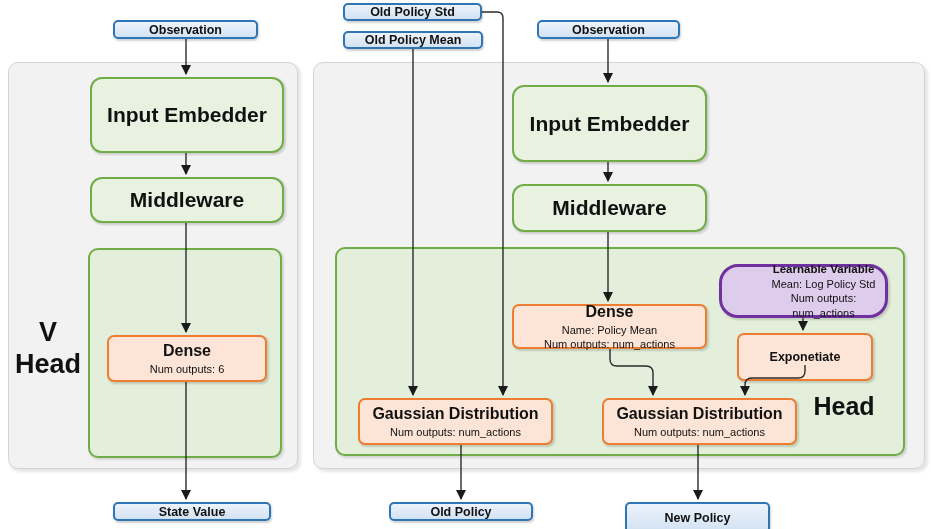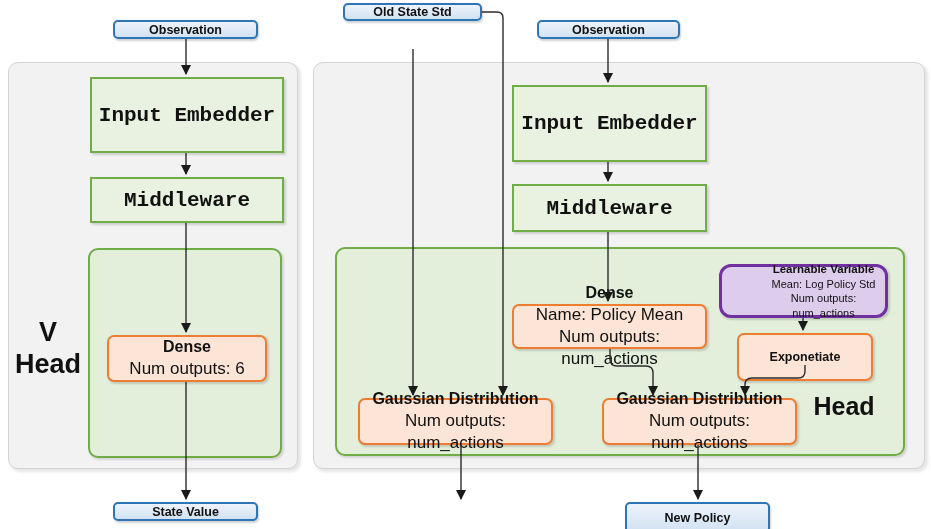--- a/index.html
+++ b/index.html
@@ -19,45 +19,44 @@
     z-index:2;
   }
   .box {
     position:absolute; display:flex; flex-direction:column;
     align-items:center; justify-content:center; text-align:center;
     z-index:3; color:#111;
   }
   .green-box {
     background:var(--green_fill,#e9f2e0);
     border:2.5px solid var(--green_border,#70ad47);
-    border-radius:0; font-weight:bold; font-size:21px;
+    border-radius:12px; font-weight:bold; font-size:21px;
     box-shadow:1.5px 1.5px 2px rgba(0,0,0,.15);
-    font-family:Liberation Mono, monospace;
   }
   .blue-tag {
     background:linear-gradient(180deg,#ecf3fb 0%,#d2e2f3 100%);
     border:2.5px solid var(--blue_border,#2e75b6);
     border-radius:5px; font-weight:bold; font-size:12.5px;
     box-shadow:1px 1.5px 2px rgba(0,0,0,.18);
   }
   .orange-box {
     background:var(--orange_fill,#fce4d6);
     border:2.5px solid var(--orange_border,#ed7d31);
     border-radius:7px;
     box-shadow:1.5px 1.5px 2px rgba(0,0,0,.15);
   }
   .purple-box {
     background:var(--purple_fill,#ddccec);
     border:3px solid var(--purple_border,#7030a0);
-    border-radius:12px;
+    border-radius:19px;
     box-shadow:1.5px 1.5px 2px rgba(0,0,0,.15);
     padding-left:40px;
   }
   .box .title { font-weight:bold; font-size:16px; line-height:1.3; }
-  .box .line  { font-size:17px; line-height:1.3; }
+  .box .line  { font-size:11px; line-height:1.3; }
   .bold-sm { font-weight:bold; font-size:12.5px; }
   .head-label {
     position:absolute; font-weight:bold; color:#111;
     text-align:center; line-height:1.2; z-index:3;
   }
   #connectors { position:absolute; left:0; top:0; z-index:10; pointer-events:none; }
 </style>
 </head>
 <body>
 
@@ -83,26 +82,29 @@
   <div class="box green-box" style="left:90px;top:77px;width:194px;height:76px">
     <span>Input Embedder</span>
   </div>
   <div class="box green-box" style="left:90px;top:177px;width:194px;height:46px">
     <span>Middleware</span>
   </div>
   <div class="box orange-box" style="left:107px;top:335px;width:160px;height:47px">
     <span class="title">Dense</span>
     <span class="line">Num outputs: 6</span>
   </div>
-  <div class="box blue-tag" style="left:113px;top:502px;width:145px;height:19px">
+  <div class="box blue-tag" style="left:113px;top:502px;width:158px;height:19px">
     <span>State Value</span>
   </div>
 
   <div class="box blue-tag" style="left:343px;top:3px;width:139px;height:18px">
-    <span>Old State Std</span>
+    <span>Old Policy Std</span>
+  </div>
+  <div class="box blue-tag" style="left:343px;top:31px;width:140px;height:18px">
+    <span>Old Policy Mean</span>
   </div>
   <div class="box blue-tag" style="left:537px;top:20px;width:143px;height:19px">
     <span>Observation</span>
   </div>
 
   <div class="box green-box" style="left:512px;top:85px;width:195px;height:77px">
     <span>Input Embedder</span>
   </div>
   <div class="box green-box" style="left:512px;top:184px;width:195px;height:48px">
     <span>Middleware</span>
@@ -122,20 +124,23 @@
   </div>
   <div class="box orange-box" style="left:358px;top:398px;width:195px;height:47px">
     <span class="title">Gaussian Distribution</span>
     <span class="line">Num outputs: num_actions</span>
   </div>
   <div class="box orange-box" style="left:602px;top:398px;width:195px;height:47px">
     <span class="title">Gaussian Distribution</span>
     <span class="line">Num outputs: num_actions</span>
   </div>
 
+  <div class="box blue-tag" style="left:389px;top:502px;width:144px;height:19px">
+    <span>Old Policy</span>
+  </div>
   <div class="box blue-tag" style="left:625px;top:502px;width:145px;height:31px">
     <span>New Policy</span>
   </div>
 
   <svg id="connectors" width="931" height="529" viewBox="0 0 931 529">
     <defs>
       <marker id="arrow" viewBox="0 0 10 10" refX="9" refY="5" markerWidth="7.5" markerHeight="7.5" orient="auto-start-reverse">
         <path d="M0,0 L10,5 L0,10 Z" fill="#1a1a1a"></path>
       </marker>
     </defs>

